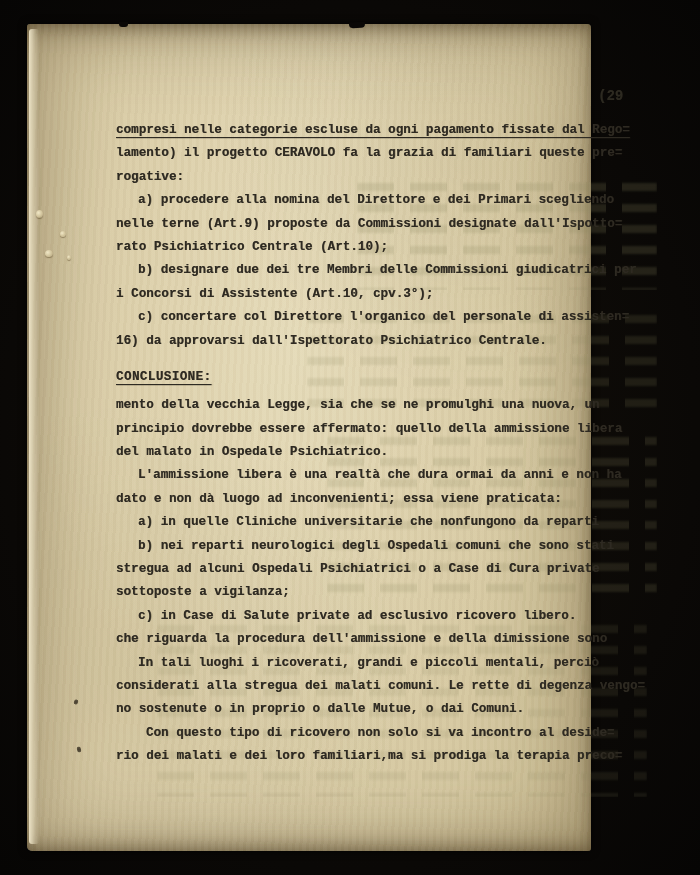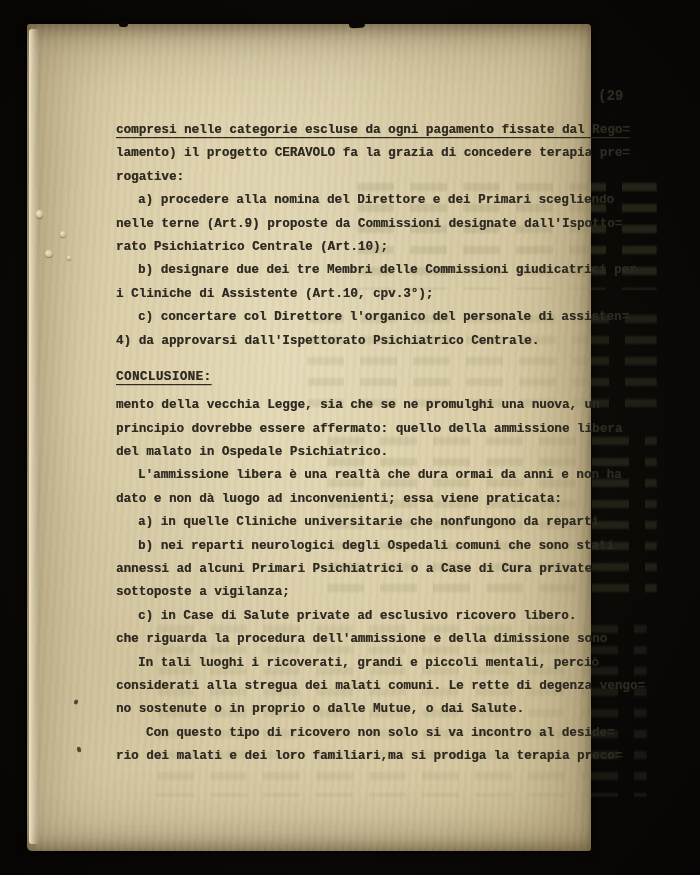--- a/index.html
+++ b/index.html
@@ -89,41 +89,41 @@
     <div class="speck light s2"></div>
     <div class="speck light s3"></div>
     <div class="speck light s4"></div>
     <div class="speck dark s5"></div>
     <div class="speck dark s6"></div>
 
     <div class="pagenum">(29</div>
 
     <div class="textblock" id="lines">
         <div class="line u" style="padding-left: 0px;">compresi nelle categorie escluse da ogni pagamento fissate dal Rego=</div>
-        <div class="line" style="padding-left: 0px;">lamento) il progetto CERAVOLO fa la grazia di concedere terapia pre=</div>
+        <div class="line" style="padding-left: 0px;">lamento) il progetto CERAVOLO fa la grazia di familiari queste pre=</div>
         <div class="line" style="padding-left: 0px;">rogative:</div>
         <div class="line" style="padding-left: 22px;">a) procedere alla nomina del Direttore e dei Primari scegliendo</div>
         <div class="line" style="padding-left: 0px;">nelle terne (Art.9) proposte da Commissioni designate dall'Ispotto=</div>
         <div class="line" style="padding-left: 0px;">rato Psichiatrico Centrale (Art.10);</div>
         <div class="line" style="padding-left: 22px;">b) designare due dei tre Membri delle Commissioni giudicatrici per</div>
-        <div class="line" style="padding-left: 0px;">i Cliniche di Assistente (Art.10, cpv.3°);</div>
+        <div class="line" style="padding-left: 0px;">i Concorsi di Assistente (Art.10, cpv.3°);</div>
         <div class="line" style="padding-left: 22px;">c) concertare col Direttore l'organico del personale di assisten=</div>
-        <div class="line" style="padding-left: 0px;">4) da approvarsi dall'Ispettorato Psichiatrico Centrale.</div>
+        <div class="line" style="padding-left: 0px;">16) da approvarsi dall'Ispettorato Psichiatrico Centrale.</div>
         <div class="line u heading" style="padding-left: 0px;">CONCLUSIONE:</div>
         <div class="line" style="padding-left: 0px;">mento della vecchia Legge, sia che se ne promulghi una nuova, un</div>
         <div class="line" style="padding-left: 0px;">principio dovrebbe essere affermato: quello della ammissione libera</div>
         <div class="line" style="padding-left: 0px;">del malato in Ospedale Psichiatrico.</div>
         <div class="line" style="padding-left: 22px;">L'ammissione libera è una realtà che dura ormai da anni e non ha</div>
         <div class="line" style="padding-left: 0px;">dato e non dà luogo ad inconvenienti; essa viene praticata:</div>
         <div class="line" style="padding-left: 22px;">a) in quelle Cliniche universitarie che nonfungono da reparti</div>
         <div class="line" style="padding-left: 22px;">b) nei reparti neurologici degli Ospedali comuni che sono stati</div>
-        <div class="line" style="padding-left: 0px;">annessi ad alcuni Primari Psichiatrici o a Case di Cura private</div>
+        <div class="line" style="padding-left: 0px;">stregua ad alcuni Ospedali Psichiatrici o a Case di Cura private</div>
         <div class="line" style="padding-left: 0px;">sottoposte a vigilanza;</div>
         <div class="line" style="padding-left: 22px;">c) in Case di Salute private ad esclusivo ricovero libero.</div>
         <div class="line" style="padding-left: 0px;">che riguarda la procedura dell'ammissione e della dimissione sono</div>
         <div class="line" style="padding-left: 22px;">In tali luoghi i ricoverati, grandi e piccoli mentali, perciò</div>
         <div class="line" style="padding-left: 0px;">considerati alla stregua dei malati comuni. Le rette di degenza vengo=</div>
-        <div class="line" style="padding-left: 0px;">no sostenute o in proprio o dalle Mutue, o dai Salute.</div>
+        <div class="line" style="padding-left: 0px;">no sostenute o in proprio o dalle Mutue, o dai Comuni.</div>
         <div class="line" style="padding-left: 30px;">Con questo tipo di ricovero non solo si va incontro al deside=</div>
         <div class="line" style="padding-left: 0px;">rio dei malati e dei loro familiari,ma si prodiga la terapia preco=</div>
       </div>
   </div>
 </div>
 
 </body></html>

